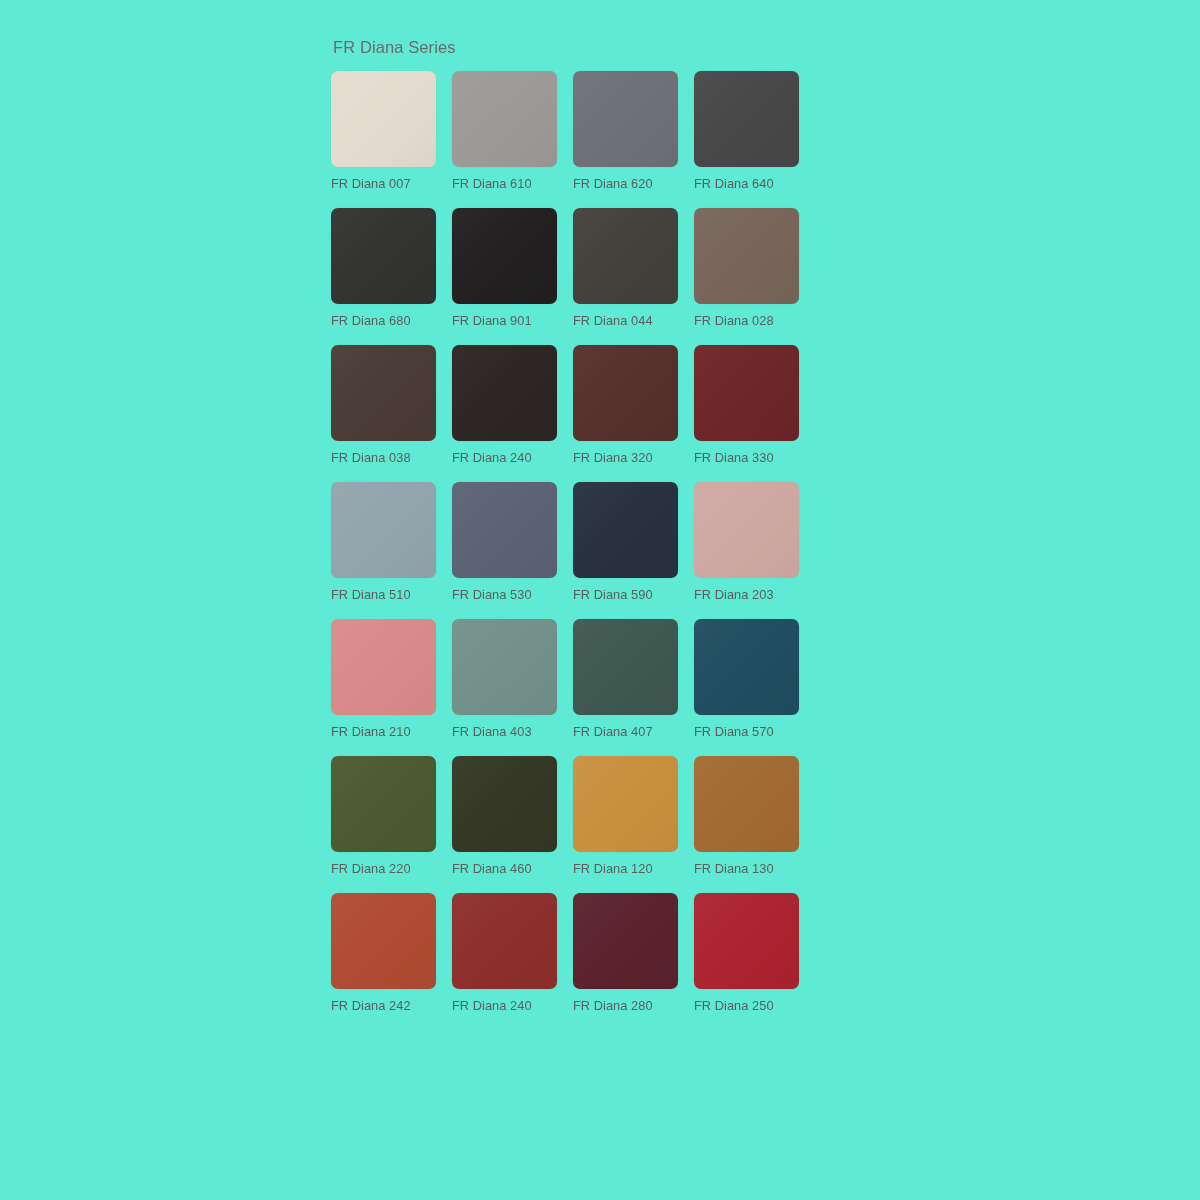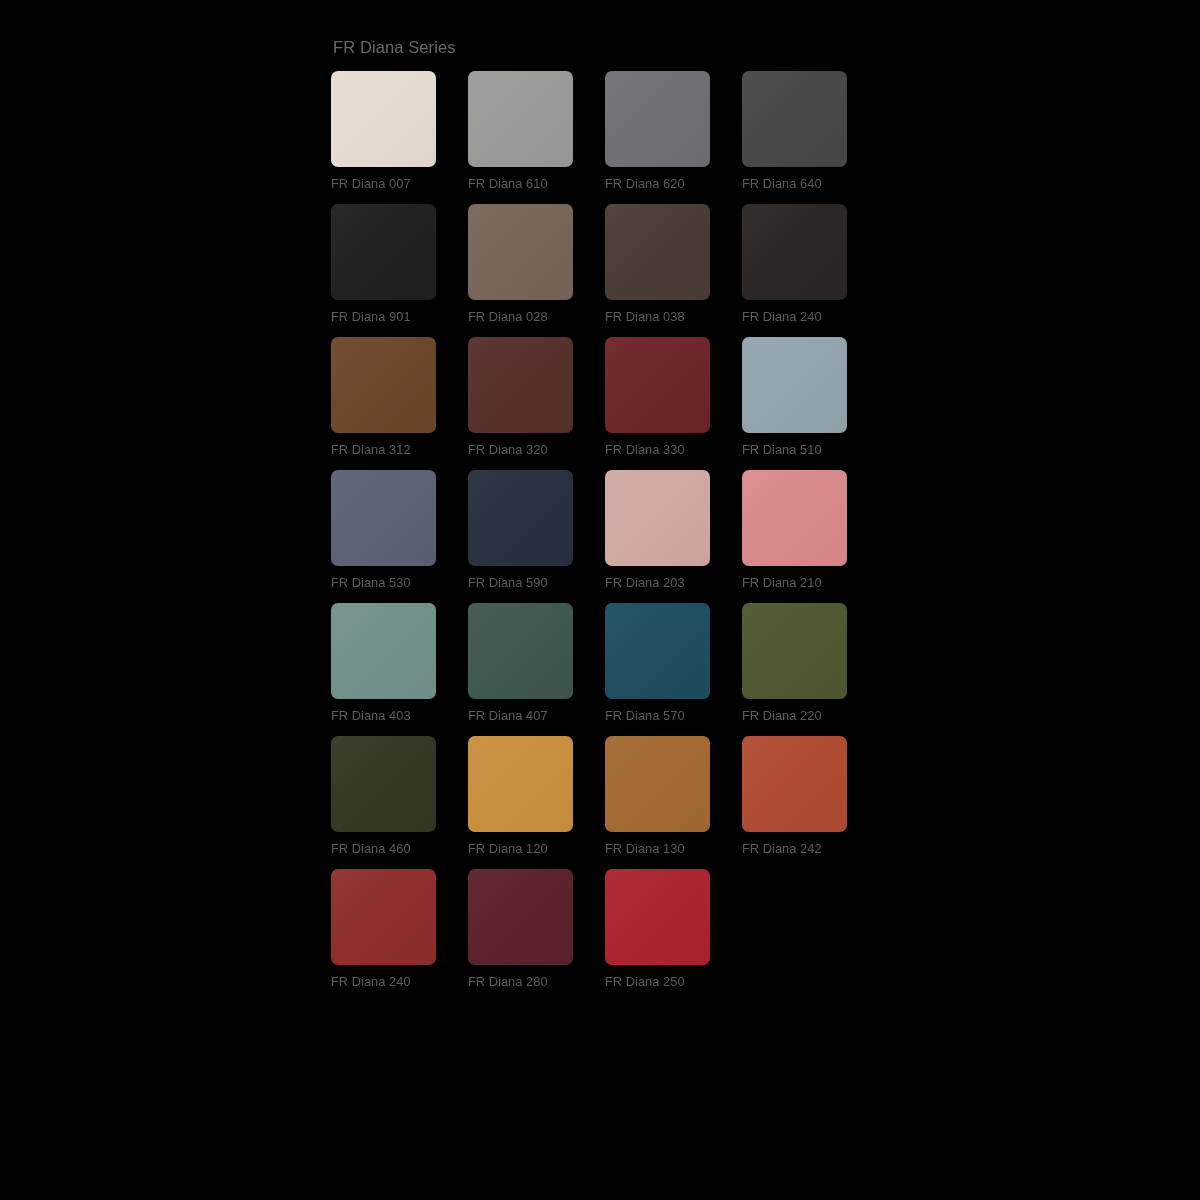--- a/index.html
+++ b/index.html
@@ -10,21 +10,21 @@
     height: 1200px;
     background: #ffffff;
     font-family: "Liberation Sans", "DejaVu Sans", sans-serif;
     -webkit-font-smoothing: antialiased;
   }
 
   #page {
     position: relative;
     width: 1200px;
     height: 1200px;
-    background: #000000;
+    background: #5eead4;
     overflow: hidden;
   }
 
   #palette-panel {
     position: absolute;
     left: 331px;
     top: 38px;
     width: 520px;
   }
 
@@ -36,20 +36,21 @@
     line-height: 1.2;
     margin: 0 0 13px 2px;
     white-space: nowrap;
   }
 
   #swatch-grid {
     display: grid;
     grid-template-columns: repeat(4, 105px);
     column-gap: 32px;
     row-gap: 12px;
+    gap: 16px;
   }
 
   .swatch-cell {
     width: 105px;
   }
 
   .swatch-chip {
     width: 105px;
     height: 96px;
     border-radius: 7px;
@@ -102,40 +103,44 @@
         </div>
         <div class="swatch-cell">
           <div class="swatch-chip" style="background-color: rgb(110, 112, 118);"></div>
           <div class="swatch-label">FR Diana 620</div>
         </div>
         <div class="swatch-cell">
           <div class="swatch-chip" style="background-color: rgb(71, 71, 71);"></div>
           <div class="swatch-label">FR Diana 640</div>
         </div>
         <div class="swatch-cell">
+          <div class="swatch-chip" style="background-color: rgb(50, 51, 49);"></div>
+          <div class="swatch-label">FR Diana 680</div>
+        </div>
+        <div class="swatch-cell">
           <div class="swatch-chip" style="background-color: rgb(33, 31, 31);"></div>
           <div class="swatch-label">FR Diana 901</div>
         </div>
         <div class="swatch-cell">
+          <div class="swatch-chip" style="background-color: rgb(67, 63, 58);"></div>
+          <div class="swatch-label">FR Diana 044</div>
+        </div>
+        <div class="swatch-cell">
           <div class="swatch-chip" style="background-color: rgb(119, 101, 89);"></div>
           <div class="swatch-label">FR Diana 028</div>
         </div>
         <div class="swatch-cell">
           <div class="swatch-chip" style="background-color: rgb(74, 60, 52);"></div>
           <div class="swatch-label">FR Diana 038</div>
         </div>
         <div class="swatch-cell">
           <div class="swatch-chip" style="background-color: rgb(43, 37, 35);"></div>
           <div class="swatch-label">FR Diana 240</div>
         </div>
         <div class="swatch-cell">
-          <div class="swatch-chip" style="background-color: rgb(108, 71, 42);"></div>
-          <div class="swatch-label">FR Diana 312</div>
-        </div>
-        <div class="swatch-cell">
           <div class="swatch-chip" style="background-color: rgb(86, 48, 42);"></div>
           <div class="swatch-label">FR Diana 320</div>
         </div>
         <div class="swatch-cell">
           <div class="swatch-chip" style="background-color: rgb(109, 37, 41);"></div>
           <div class="swatch-label">FR Diana 330</div>
         </div>
         <div class="swatch-cell">
           <div class="swatch-chip" style="background-color: rgb(146, 164, 173);"></div>
           <div class="swatch-label">FR Diana 510</div>

